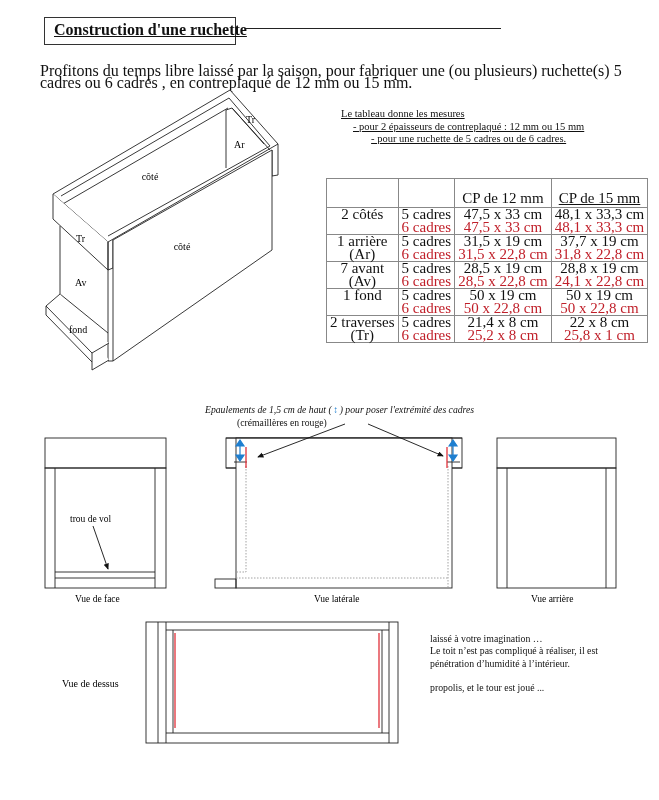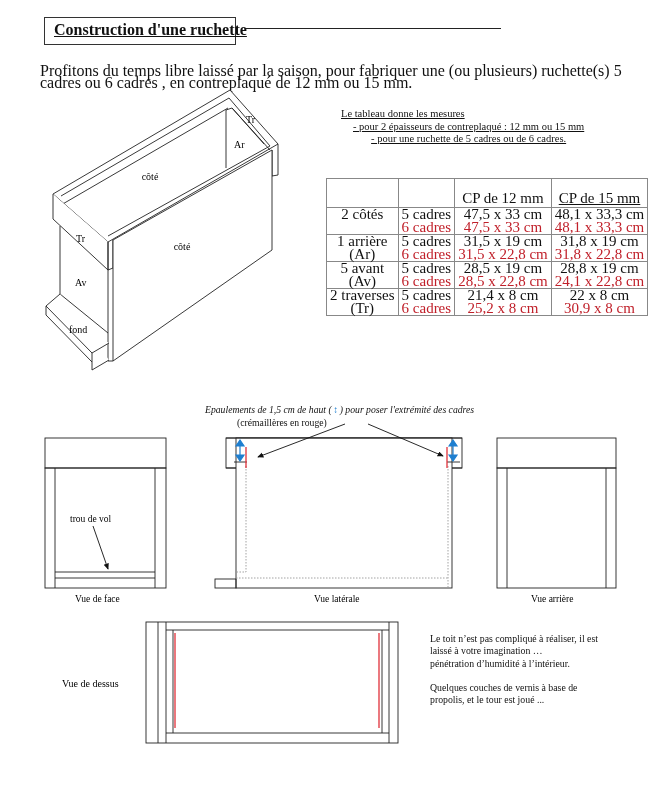--- a/index.html
+++ b/index.html
@@ -180,63 +180,80 @@
         </td>
     <td>
           <div>5 cadres</div>
           <div class="red">6 cadres</div>
         </td>
     <td>
           <div>31,5 x 19 cm</div>
           <div class="red">31,5 x 22,8 cm</div>
         </td>
     <td>
-          <div>31,8 x 19 cm</div>
+          <div>37,7 x 19 cm</div>
           <div class="red">31,8 x 22,8 cm</div>
         </td>
   </tr>
   <tr>
     <td>
-          <div>5 avant</div>
+          <div>7 avant</div>
           <div>(Av)</div>
         </td>
     <td>
           <div>5 cadres</div>
           <div class="red">6 cadres</div>
         </td>
     <td>
           <div>28,5 x 19 cm</div>
           <div class="red">28,5 x 22,8 cm</div>
         </td>
     <td>
           <div>28,8 x 19 cm</div>
           <div class="red">24,1 x 22,8 cm</div>
         </td>
   </tr>
   <tr>
     <td>
+          <div>1 fond</div>
+          <div>&nbsp;</div>
+        </td>
+    <td>
+          <div>5 cadres</div>
+          <div class="red">6 cadres</div>
+        </td>
+    <td>
+          <div>50 x 19 cm</div>
+          <div class="red">50 x 22,8 cm</div>
+        </td>
+    <td>
+          <div>50 x 19 cm</div>
+          <div class="red">50 x 22,8 cm</div>
+        </td>
+  </tr>
+  <tr>
+    <td>
           <div>2 traverses</div>
           <div>(Tr)</div>
         </td>
     <td>
           <div>5 cadres</div>
           <div class="red">6 cadres</div>
         </td>
     <td>
           <div>21,4 x 8 cm</div>
           <div class="red">25,2 x 8 cm</div>
         </td>
     <td>
           <div>22 x 8 cm</div>
-          <div class="red">30,9 x 8 cm</div>
+          <div class="red">25,8 x 1 cm</div>
         </td>
   </tr>
 </tbody>
   </table>
 
 <div class="abs note">
+  <p>laissé à votre imagination …</p>
   <p>Le toit n’est pas compliqué à réaliser, il est</p>
-  <p>laissé à votre imagination …</p>
   <p>pénétration d’humidité à l’intérieur.</p>
   <p style="height:12px;"></p>
-  <p>Quelques couches de vernis à base de</p>
   <p>propolis, et le tour est joué ...</p>
 </div>
 
 </body></html>

